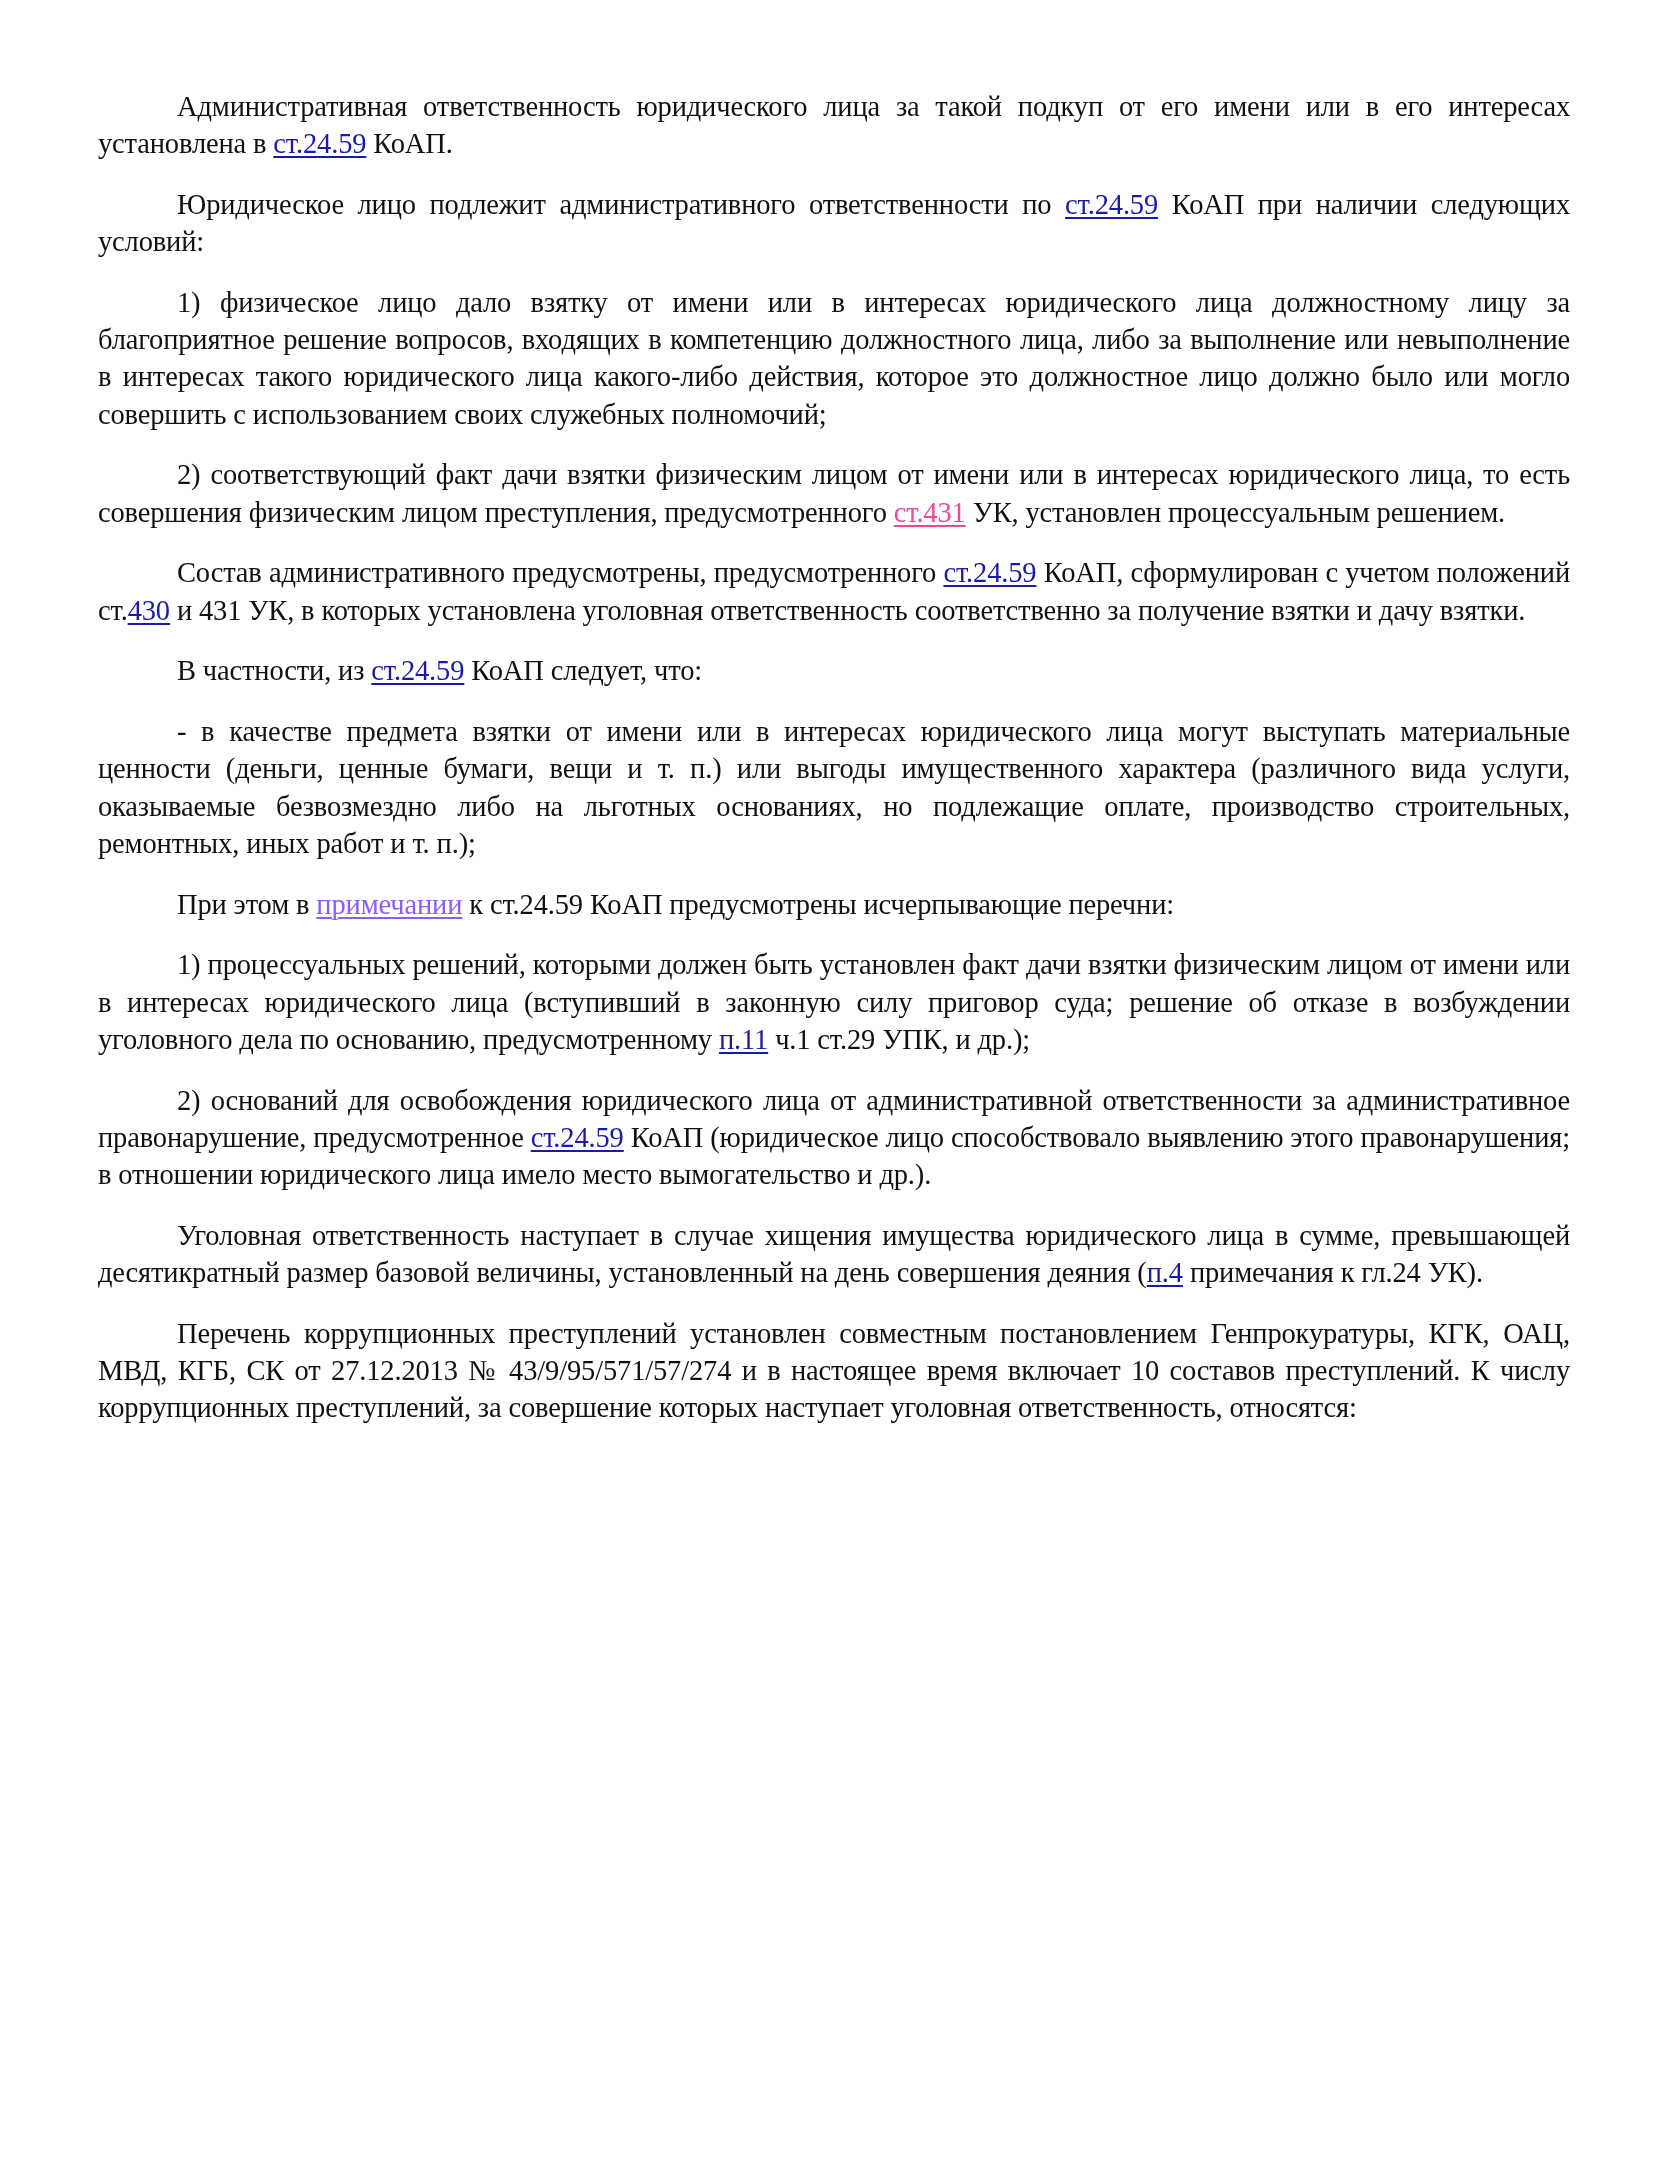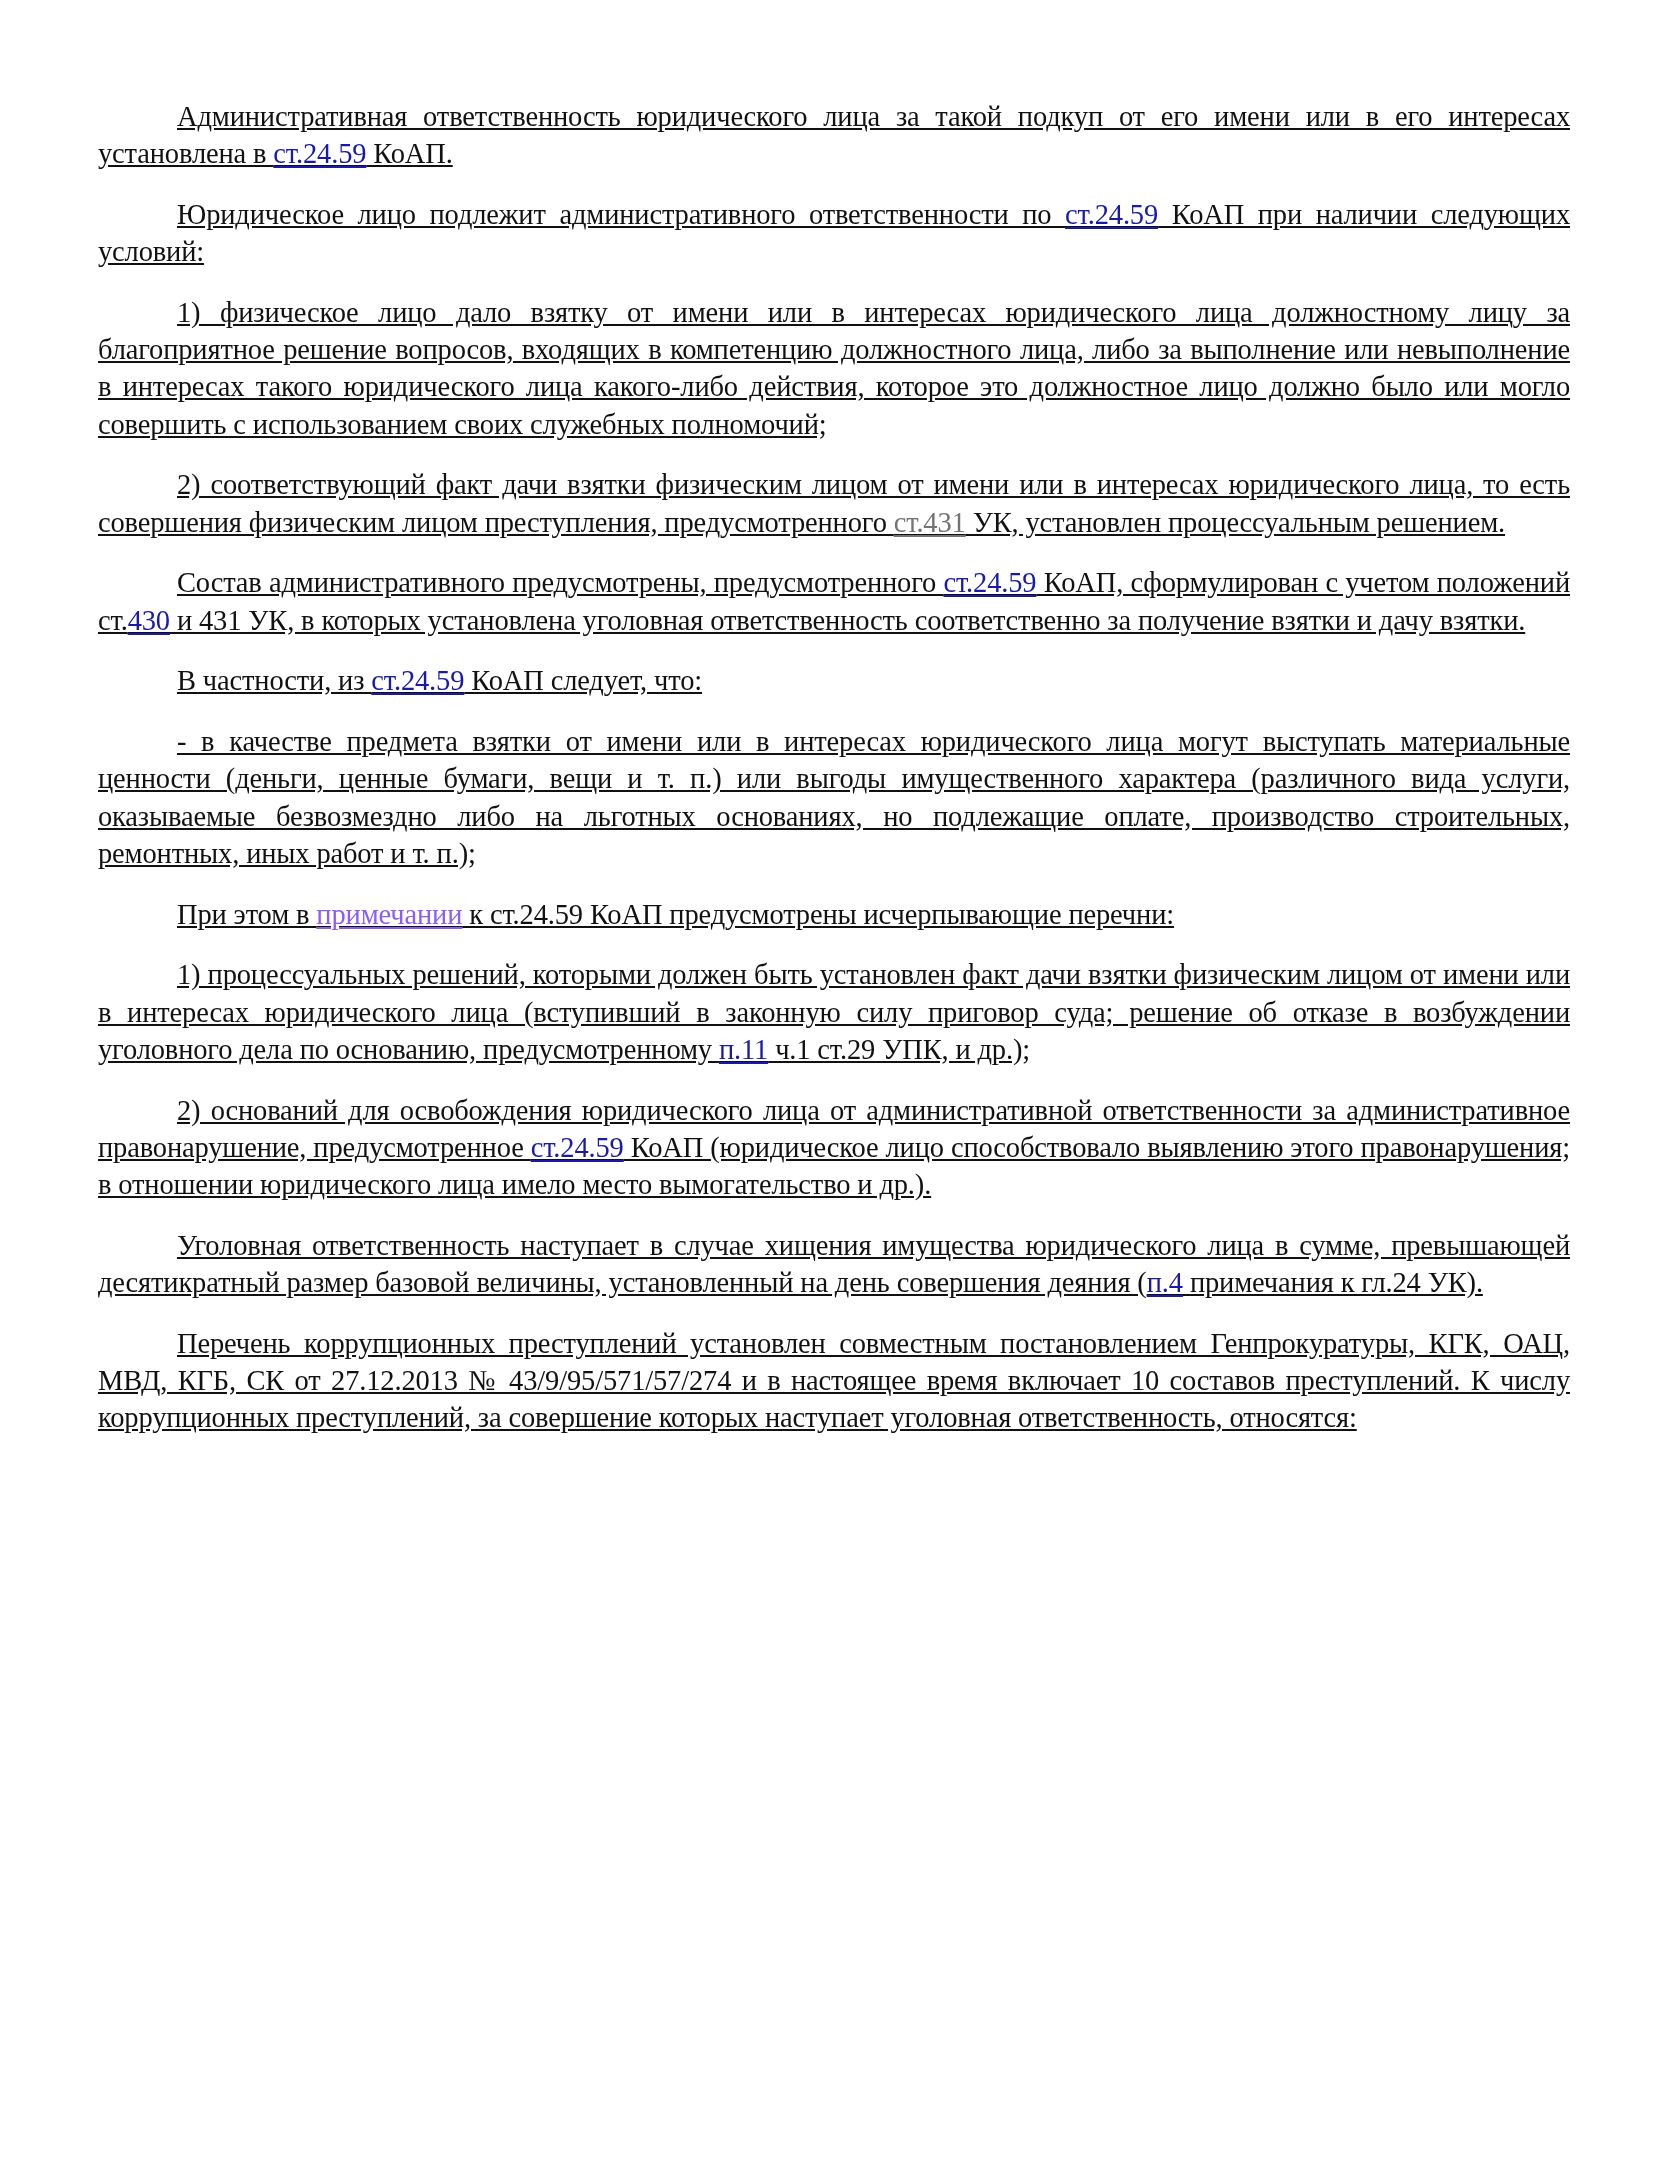--- a/index.html
+++ b/index.html
@@ -9,27 +9,26 @@
   }
   body {
     width: 1669px;
     height: 2160px;
     overflow: hidden;
     position: relative;
   }
   .page {
     position: absolute;
     left: 98px;
-    top: 98px;
+    top: 88px;
     width: 1472px;
     font-family: "Liberation Serif", "DejaVu Serif", serif;
     font-size: 28.5px;
     line-height: 37.2px;
     color: #111111;
-    text-decoration: underline;
   }
   .para {
     margin: 0 0 23.6px 0;
     text-indent: 79px;
     text-align: justify;
     text-align-last: left;
     letter-spacing: -0.15px;
   }
   a.link {
     color: #1a1aa8;
@@ -39,21 +38,21 @@
     cursor: pointer;
   }
 </style>
 </head>
 <body>
 
 <div class="page">
   <p class="para"><span>Административная ответственность юридического лица за такой подкуп от его имени или в его интересах установлена в </span><a class="link" style="color: rgb(26, 26, 168);">ст.24.59</a><span> КоАП.</span></p>
   <p class="para"><span>Юридическое лицо подлежит административного ответственности по </span><a class="link" style="color: rgb(26, 26, 168);">ст.24.59</a><span> КоАП при наличии следующих условий:</span></p>
   <p class="para"><span>1) физическое лицо дало взятку от имени или в интересах юридического лица должностному лицу за благоприятное решение вопросов, входящих в компетенцию должностного лица, либо за выполнение или невыполнение в интересах такого юридического лица какого-либо действия, которое это должностное лицо должно было или могло совершить с использованием своих служебных полномочий;</span></p>
-  <p class="para"><span>2) соответствующий факт дачи взятки физическим лицом от имени или в интересах юридического лица, то есть совершения физическим лицом преступления, предусмотренного </span><a class="link" style="color: #737373; margin-top: 44px;">ст.431</a><span> УК, установлен процессуальным решением.</span></p>
+  <p class="para"><span>2) соответствующий факт дачи взятки физическим лицом от имени или в интересах юридического лица, то есть совершения физическим лицом преступления, предусмотренного </span><a class="link" style="color: #ec4899; margin-top: 44px;">ст.431</a><span> УК, установлен процессуальным решением.</span></p>
   <p class="para"><span>Состав административного предусмотрены, предусмотренного </span><a class="link" style="color: rgb(26, 26, 168);">ст.24.59</a><span> КоАП, сформулирован с учетом положений ст.</span><a class="link" style="color: rgb(26, 26, 168);">430</a><span> и 431 УК, в которых установлена уголовная ответственность соответственно за получение взятки и дачу взятки.</span></p>
   <p class="para"><span>В частности, из </span><a class="link" style="color: rgb(26, 26, 168);">ст.24.59</a><span> КоАП следует, что:</span></p>
   <p class="para"><span>- в качестве предмета взятки от имени или в интересах юридического лица могут выступать материальные ценности (деньги, ценные бумаги, вещи и т. п.) или выгоды имущественного характера (различного вида услуги, оказываемые безвозмездно либо на льготных основаниях, но подлежащие оплате, производство строительных, ремонтных, иных работ и т. п.);</span></p>
   <p class="para"><span>При этом в </span><a class="link" style="color: #8b5cf6;">примечании</a><span> к ст.24.59 КоАП предусмотрены исчерпывающие перечни:</span></p>
   <p class="para"><span>1) процессуальных решений, которыми должен быть установлен факт дачи взятки физическим лицом от имени или в интересах юридического лица (вступивший в законную силу приговор суда; решение об отказе в возбуждении уголовного дела по основанию, предусмотренному </span><a class="link" style="color: rgb(26, 26, 168);">п.11</a><span> ч.1 ст.29 УПК, и др.);</span></p>
   <p class="para"><span>2) оснований для освобождения юридического лица от административной ответственности за административное правонарушение, предусмотренное </span><a class="link" style="color: rgb(26, 26, 168);">ст.24.59</a><span> КоАП (юридическое лицо способствовало выявлению этого правонарушения; в отношении юридического лица имело место вымогательство и др.).</span></p>
   <p class="para"><span>Уголовная ответственность наступает в случае хищения имущества юридического лица в сумме, превышающей десятикратный размер базовой величины, установленный на день совершения деяния (</span><a class="link" style="color: rgb(26, 26, 168);">п.4</a><span> примечания к гл.24 УК).</span></p>
   <p class="para"><span>Перечень коррупционных преступлений установлен совместным постановлением Генпрокуратуры, КГК, ОАЦ, МВД, КГБ, СК от 27.12.2013 № 43/9/95/571/57/274 и в настоящее время включает 10 составов преступлений. К числу коррупционных преступлений, за совершение которых наступает уголовная ответственность, относятся:</span></p>
 </div>
 

